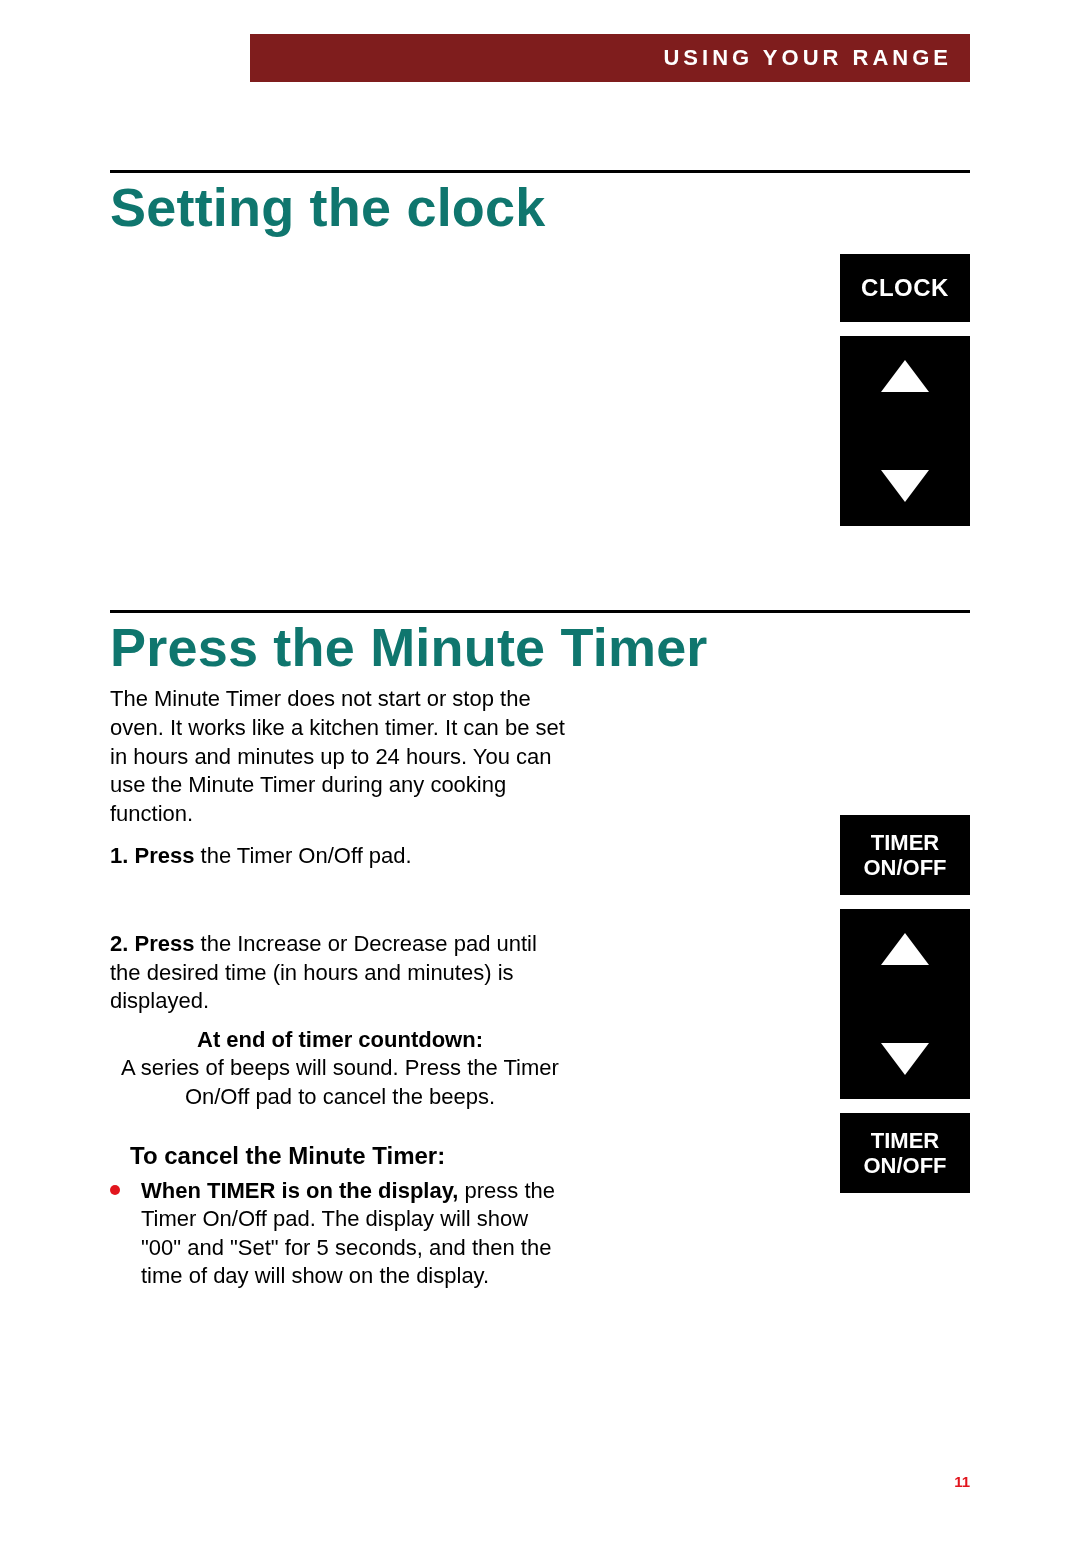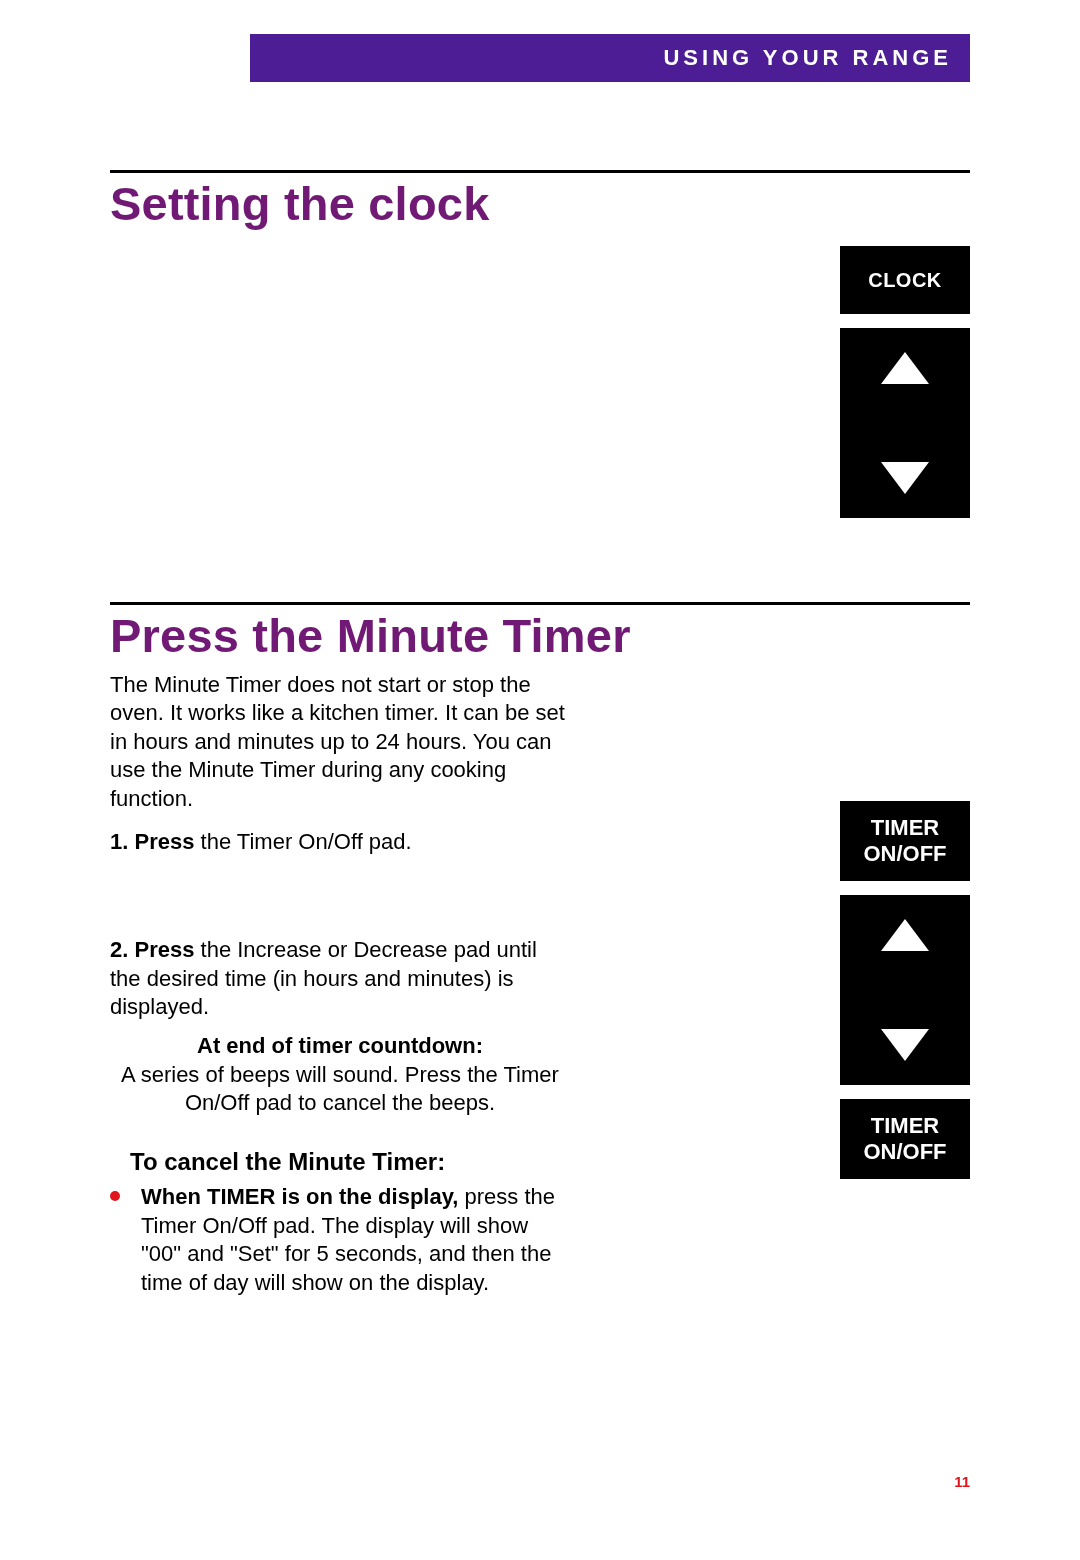--- a/index.html
+++ b/index.html
@@ -1,33 +1,33 @@
 <!DOCTYPE html>
 <html><head>
 <meta charset="utf-8">
 <style>
   * { margin: 0; padding: 0; box-sizing: border-box; }
   html, body { width: 1080px; height: 1560px; background: #fff; font-family: Arial, Helvetica, sans-serif; color: #000; }
   .page { position: relative; width: 1080px; height: 1560px; padding: 40px 110px 40px 110px; }
-  .header-bar { position: absolute; top: 34px; right: 110px; width: 720px; height: 48px; background: #4c1d95; color: #fff; text-align: right; padding-right: 18px; font-weight: 700; letter-spacing: 4px; font-size: 22px; line-height: 48px; }
+  .header-bar { position: absolute; top: 34px; right: 110px; width: 720px; height: 48px; background: #7f1d1d; color: #fff; text-align: right; padding-right: 18px; font-weight: 700; letter-spacing: 4px; font-size: 22px; line-height: 48px; }
   .content { position: relative; padding-top: 130px; width: 860px; }
   .rule { border: 0; border-top: 3px solid #000; margin: 0 0 6px 0; }
-  h1.section { color: #701a75; font-family: Arial, Helvetica, sans-serif; font-weight: 800; font-size: 47px; line-height: 1.05; margin-bottom: 10px; letter-spacing: 0.2px; }
+  h1.section { color: #0f766e; font-family: Arial, Helvetica, sans-serif; font-weight: 800; font-size: 54px; line-height: 1.05; margin-bottom: 10px; letter-spacing: 0.2px; }
   .cols { display: flex; gap: 40px; }
   .left { width: 460px; font-size: 22px; line-height: 1.3; }
   .right { flex: 1; display: flex; flex-direction: column; align-items: flex-end; padding-top: 8px; }
   .step { margin-bottom: 32px; }
   .step .num { font-weight: 700; }
   .bold { font-weight: 700; }
   .subhead { font-weight: 800; font-size: 24px; margin-top: 28px; margin-bottom: 6px; margin-left: 20px; }
   .bullet-item { display: flex; gap: 21px; }
   .dot { width: 10px; height: 10px; background: #e2151d; border-radius: 50%; margin-top: 8px; flex-shrink: 0; }
 
   .pad { background: #000; color: #fff; text-align: center; font-weight: 700; display: flex; align-items: center; justify-content: center; margin-bottom: 14px; }
-  .pad-small { width: 130px; height: 68px; font-size: 20px; letter-spacing: 0.5px; }
+  .pad-small { width: 130px; height: 68px; font-size: 24px; letter-spacing: 0.5px; }
   .pad-timer { width: 130px; height: 80px; font-size: 22px; line-height: 1.15; padding: 4px 0; flex-direction: column; }
   .pad-arrows { width: 130px; height: 190px; display: flex; flex-direction: column; justify-content: space-between; padding: 24px 0; }
   .tri-up { width: 0; height: 0; border-left: 24px solid transparent; border-right: 24px solid transparent; border-bottom: 32px solid #fff; margin: 0 auto; }
   .tri-down { width: 0; height: 0; border-left: 24px solid transparent; border-right: 24px solid transparent; border-top: 32px solid #fff; margin: 0 auto; }
 
   .page-num { position: absolute; bottom: 70px; right: 110px; color: #e2151d; font-size: 15px; font-weight: 700; }
   .section-block { margin-bottom: 70px; }
 </style>
 </head>
 <body>
@@ -50,21 +50,21 @@
         </div>
       </div>
     </div>
 
     <div class="section-block">
       <hr class="rule">
       <h1 class="section">Press the Minute Timer</h1>
       <div class="cols">
         <div class="left">
           <div style="margin-bottom:14px;">The Minute Timer does not start or stop the oven. It works like a kitchen timer. It can be set in hours and minutes up to 24 hours. You can use the Minute Timer during any cooking function.</div>
-          <div class="step" style="margin-bottom:80px;">
+          <div class="step" style="margin-bottom:59px;">
             <span class="num">1. </span><span class="bold">Press</span><span> the Timer On/Off pad.</span>
           </div>
           <div class="step" style="margin-bottom:10px;">
             <span class="num">2. </span><span class="bold">Press</span><span> the Increase or Decrease pad until the desired time (in hours and minutes) is displayed.</span>
           </div>
           <div style="margin-bottom:10px;text-align:center;">
             <span class="bold">At end of timer countdown:</span><br>
             <span>A series of beeps will sound. Press the Timer On/Off pad to cancel the beeps.</span>
           </div>
           <div class="subhead">To cancel the Minute Timer:</div>

